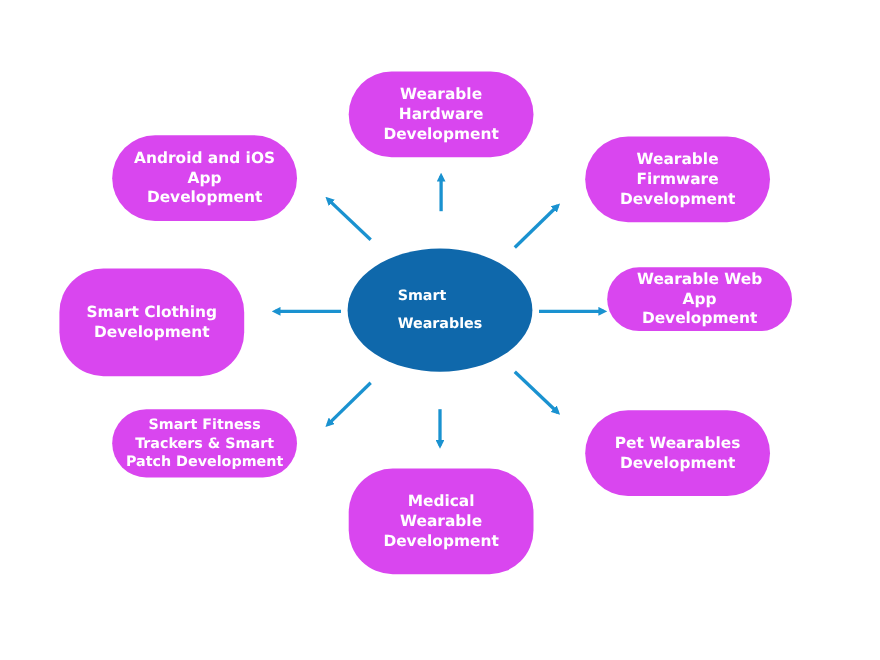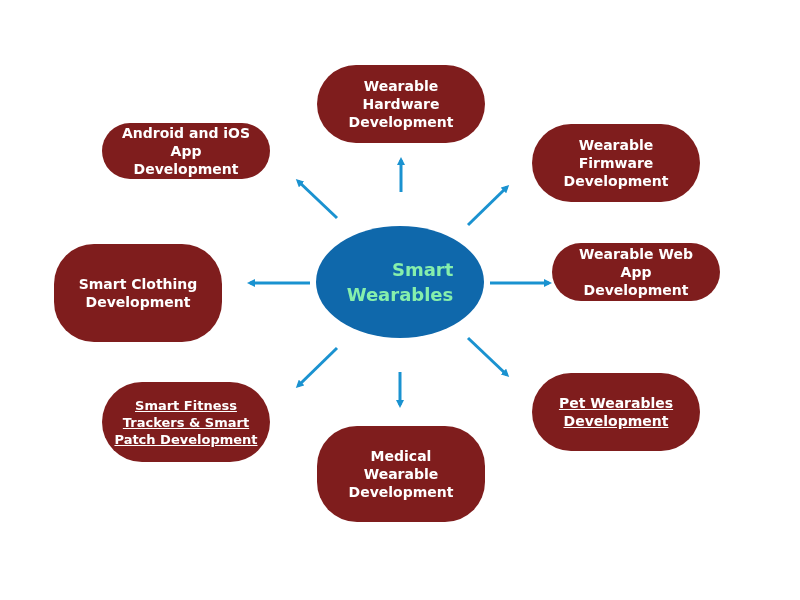--- a/index.html
+++ b/index.html
@@ -1,26 +1,26 @@
 <!DOCTYPE html>
 <html><head>
 <meta charset="utf-8">
 <style>
   html, body { margin:0; padding:0; background:#ffffff; }
   body { width:800px; height:600px; position:relative; overflow:hidden; font-family:"DejaVu Sans", sans-serif; }
   .node {
-    position:absolute; background:#7f1d1d; color:#ffffff;
+    position:absolute; background:#d946ef; color:#ffffff;
     border-radius:40px; display:flex; align-items:center; justify-content:center;
     text-align:center; font-weight:bold; font-size:14px; line-height:18px;
     box-sizing:border-box; padding:0 6px; white-space:pre-line;
   }
   .center {
-    position:absolute; background:#0f68ab; color:#86efac; border-radius:50%;
-    display:flex; align-items:center; justify-content:center; text-align:right;
-    font-weight:bold; font-size:18px; line-height:25px; white-space:pre-line;
+    position:absolute; background:#0f68ab; color:#ffffff; border-radius:50%;
+    display:flex; align-items:center; justify-content:center; text-align:left;
+    font-weight:bold; font-size:13px; line-height:25px; white-space:pre-line;
   }
   svg.arrows { position:absolute; left:0; top:0; }
 </style>
 </head>
 <body>
 
 <svg class="arrows" width="800" height="600">
   <defs>
     <marker id="ah" markerWidth="8" markerHeight="8" refX="5" refY="4" orient="auto" markerUnits="userSpaceOnUse">
       <path d="M0,0 L8,4 L0,8 z" fill="#1a92d0"></path>
@@ -38,37 +38,37 @@
   </g>
 </svg>
 
 <div class="center" style="left:316px;top:226px;width:168px;height:112px;">Smart
 Wearables</div>
 
 <div class="node" style="left:317px;top:65px;width:168px;height:78px;">Wearable
 Hardware
 Development</div>
 
-<div class="node" style="left:102px;top:123px;width:168px;height:56px;">Android and iOS
+<div class="node" style="left:102px;top:123px;width:168px;height:78px;">Android and iOS
 App
 Development</div>
 
 <div class="node" style="left:532px;top:124px;width:168px;height:78px;">Wearable
 Firmware
 Development</div>
 
 <div class="node" style="left:54px;top:244px;width:168px;height:98px;">Smart Clothing
 Development</div>
 
 <div class="node" style="left:552px;top:243px;width:168px;height:58px;">Wearable Web
 App
 Development</div>
 
-<div class="node" style="left:102px;top:382px;width:168px;height:80px;font-size:13px;line-height:17px;text-decoration:underline;">Smart Fitness
+<div class="node" style="left:102px;top:372px;width:168px;height:62px;font-size:13px;line-height:17px;">Smart Fitness
 Trackers &amp; Smart
 Patch Development</div>
 
-<div class="node" style="left:532px;top:373px;width:168px;height:78px;text-decoration:underline;">Pet Wearables
+<div class="node" style="left:532px;top:373px;width:168px;height:78px;">Pet Wearables
 Development</div>
 
 <div class="node" style="left:317px;top:426px;width:168px;height:96px;">Medical
 Wearable
 Development</div>
 
 </body></html>

